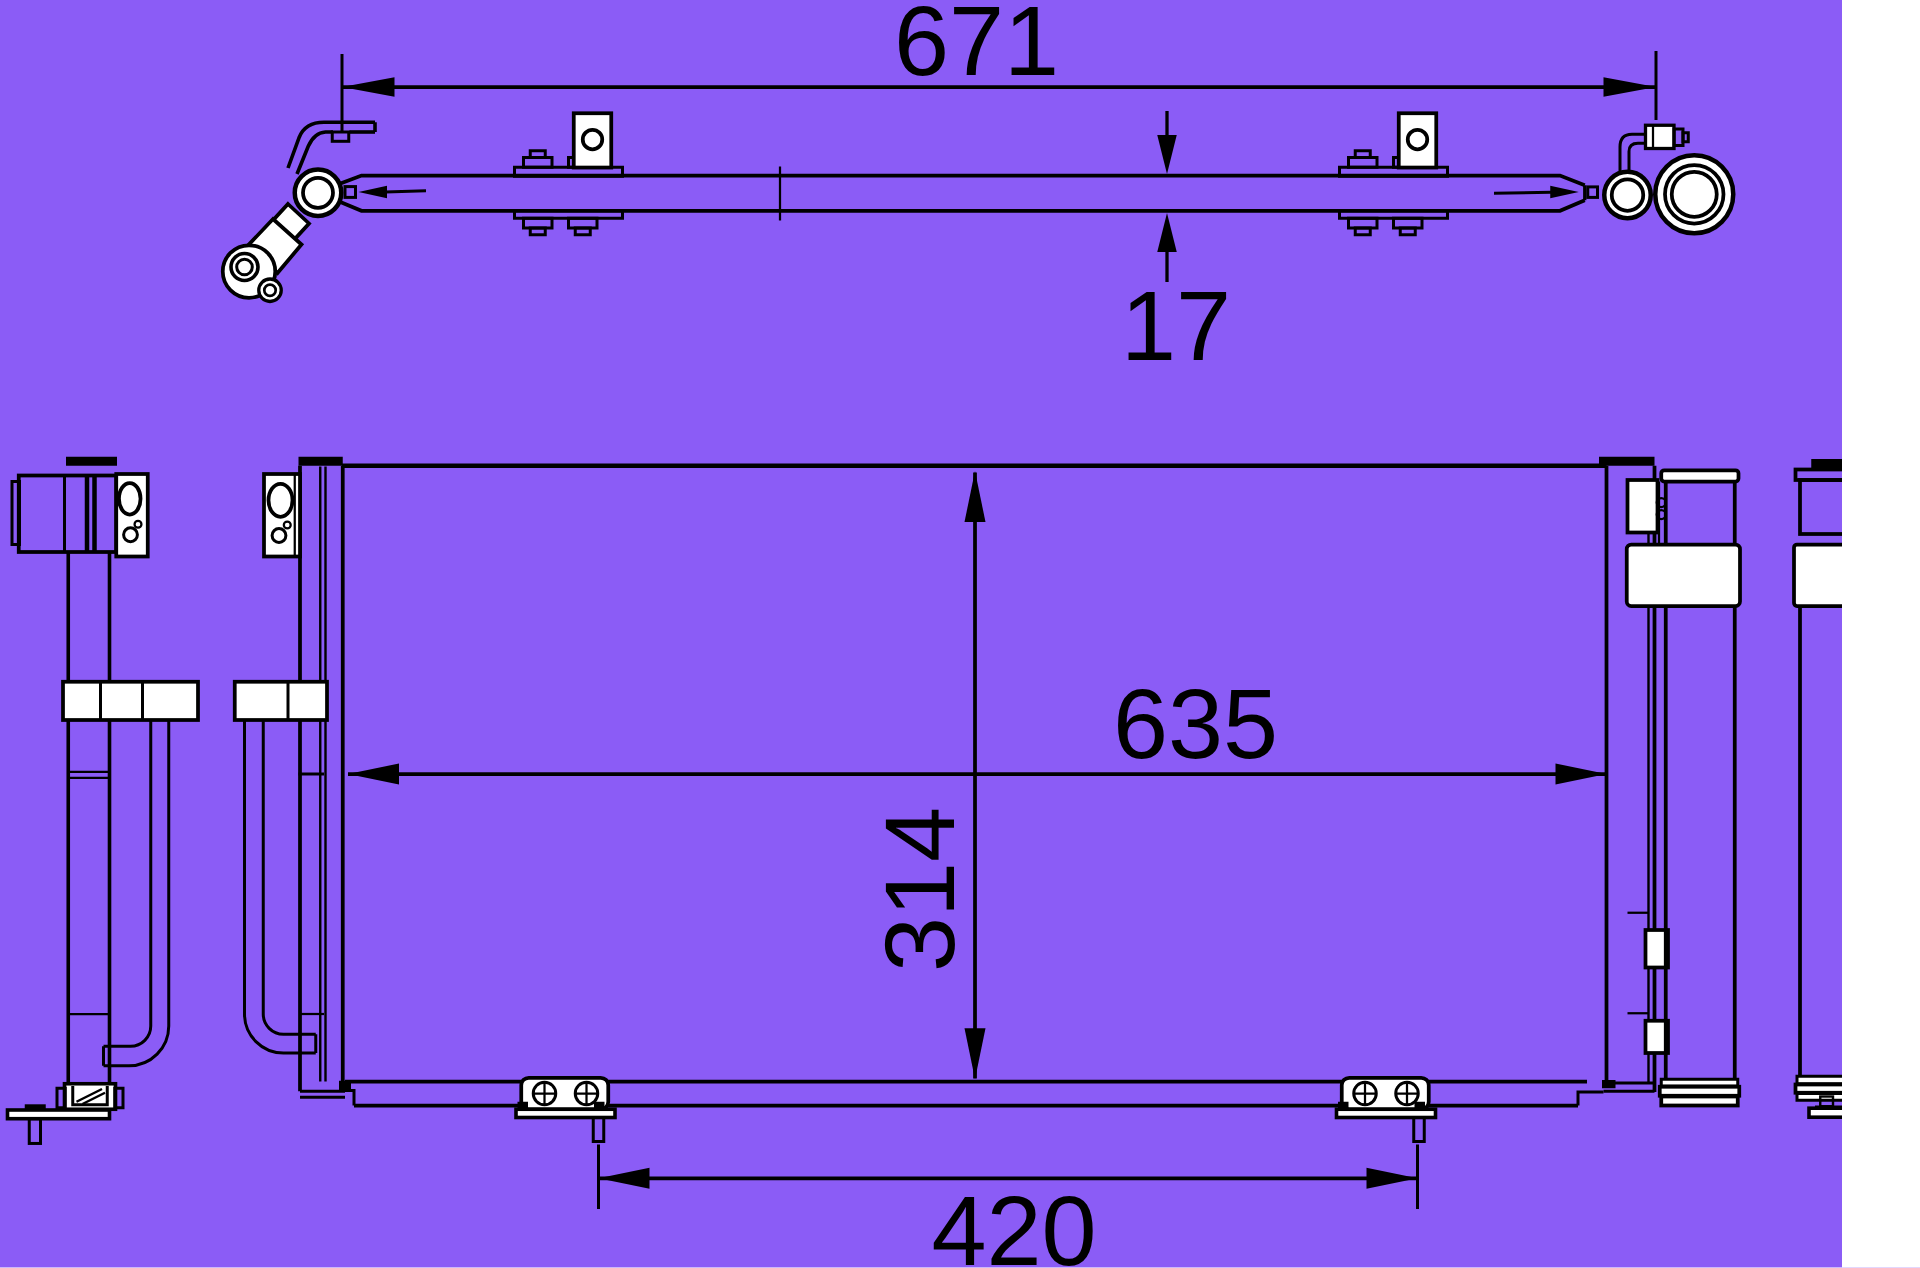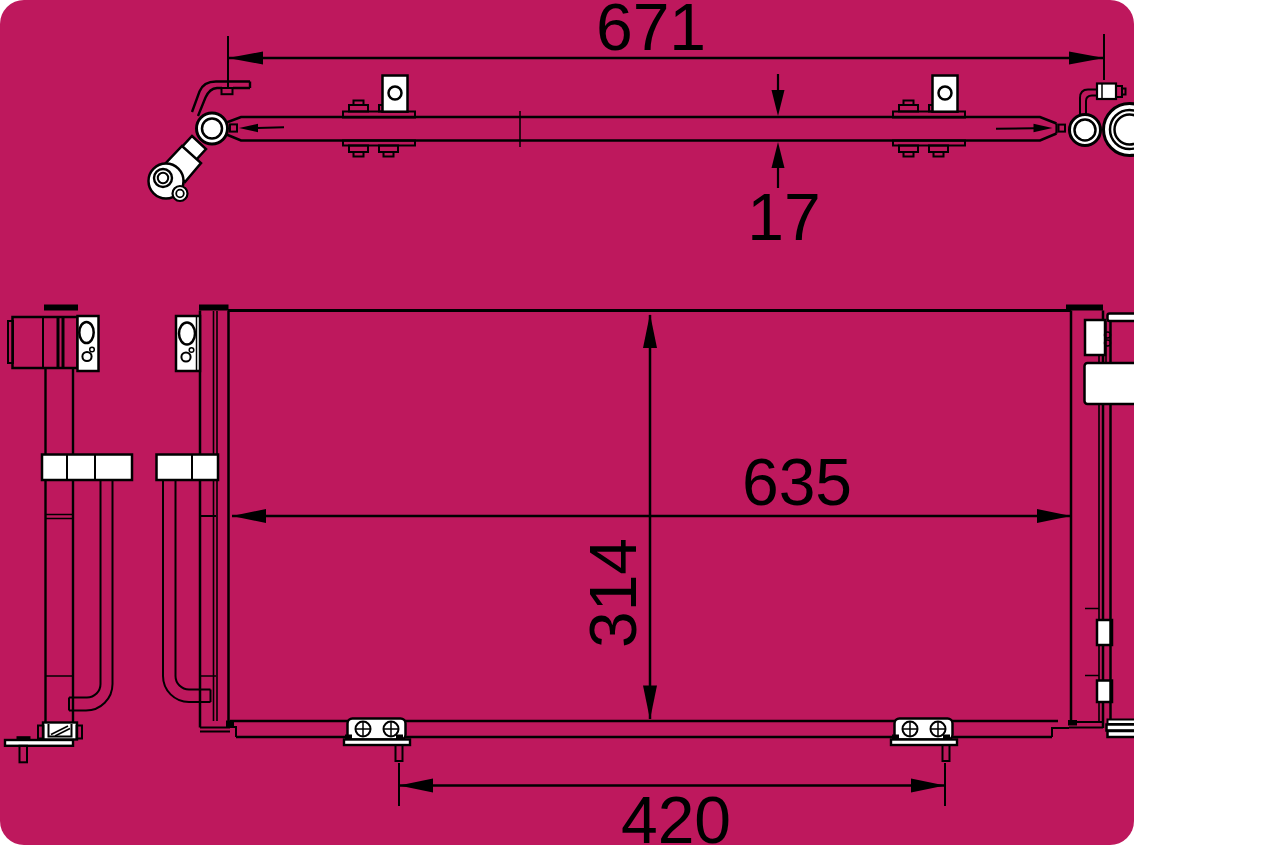--- a/index.html
+++ b/index.html
@@ -1,22 +1,21 @@
 <!DOCTYPE html>
 <html><head>
 <meta charset="utf-8">
 <style>
   html, body { margin: 0; padding: 0; background: #ffffff; }
   .stage {
     position: relative;
-    width: 1134px;
+    width: 1228px;
     height: 845px;
-    background: #be185d;
+    background: #8b5cf6;
     overflow: hidden;
-    border-radius: 24px;
   }
   svg { display: block; }
   .ln   { stroke: #000; fill: none; }
   .fillb{ fill: #000; stroke: none; }
   .wfill{ fill: #fff; stroke: #000; }
   .dim  { font-family: "Liberation Sans", sans-serif; font-size: 66px; fill: #000; }
 </style>
 </head>
 <body>
 

